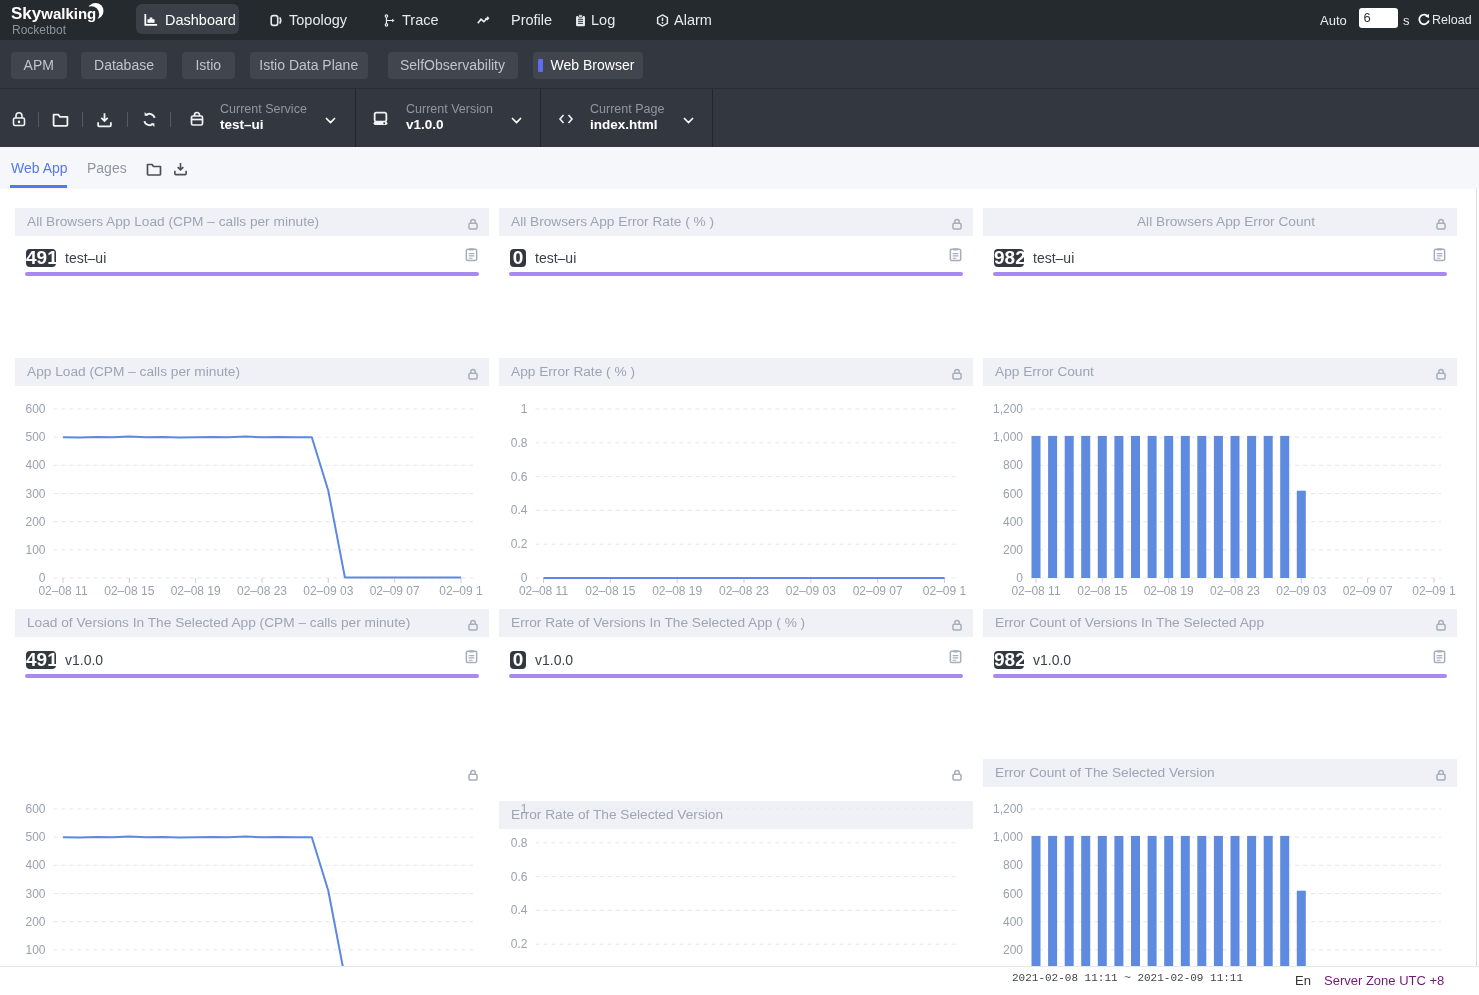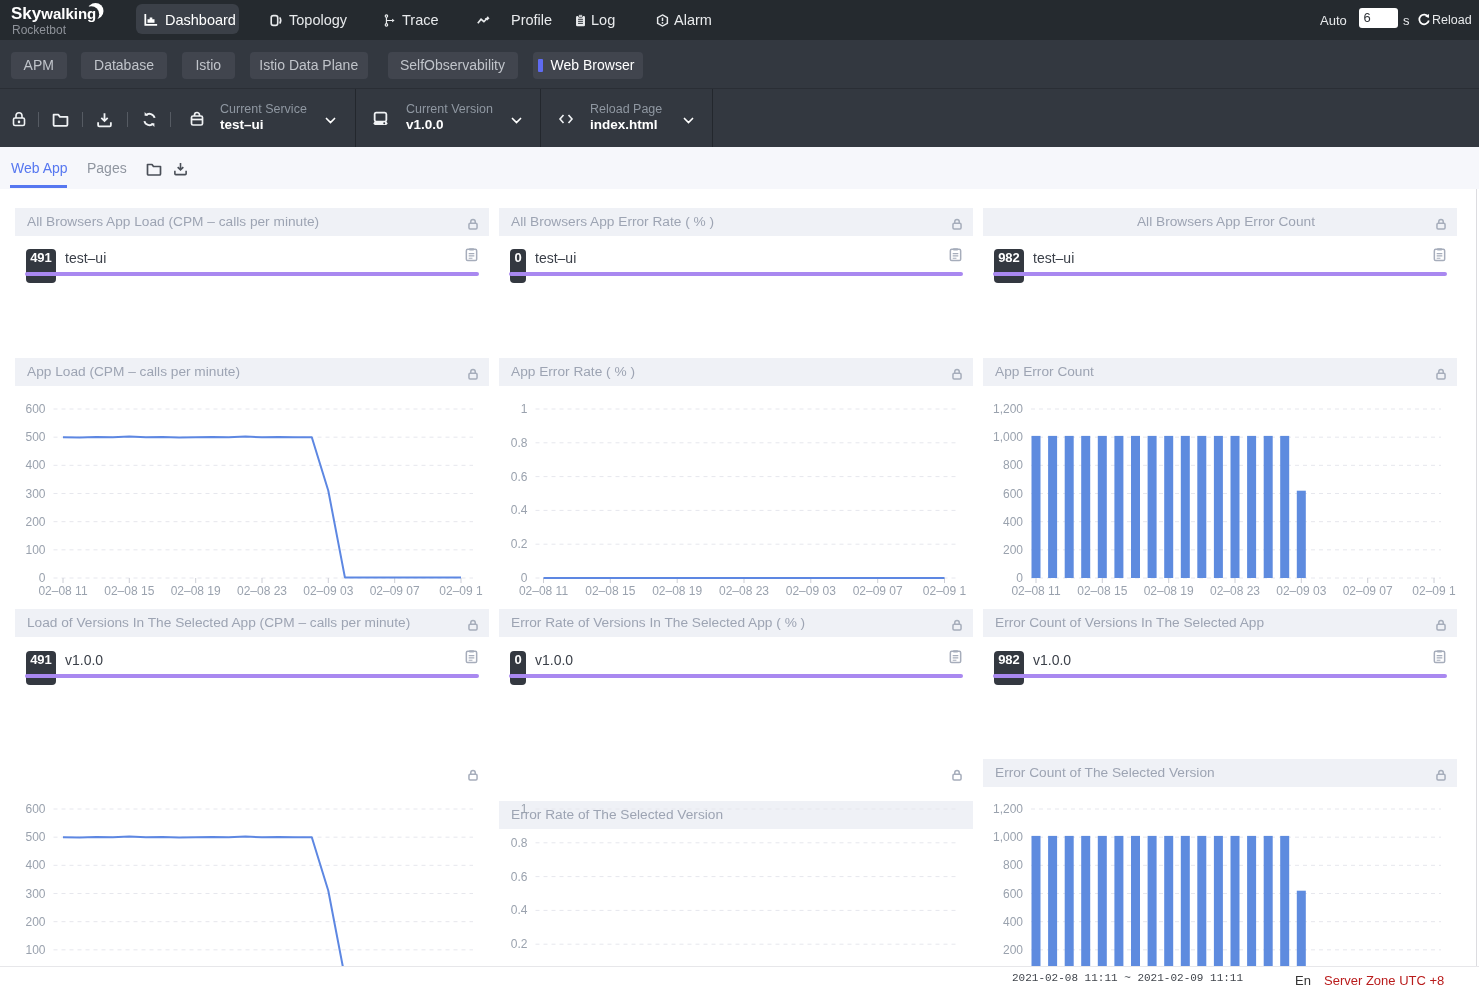--- a/index.html
+++ b/index.html
@@ -10,21 +10,21 @@
 .toolbar { left:0; top:88px; width:1479px; height:59px; background:#333840; border-top:1px solid #2a2e35; }
 .subtabs { left:0; top:147px; width:1479px; height:42px; background:#f6f7fb; }
 .pill { position:absolute; top:52px; height:26.5px; background:#41454e; border-radius:4px;
   color:#c0c4ca; font-size:14px; text-align:center; line-height:26.5px; }
 .navitem { position:absolute; top:0; height:40px; display:flex; align-items:center; color:#e8eaec; font-size:14.5px; }
 .sep { position:absolute; top:112px; width:1px; height:15px; background:#565b63; }
 .vdiv { position:absolute; top:89px; width:1px; height:58px; background:#23272d; }
 .tlabel { position:absolute; font-size:12.5px; color:#8f97a1; }
 .tvalue { position:absolute; font-size:13.5px; color:#fff; font-weight:700; }
 .card-h { position:absolute; height:28px; background:#eff1f6; color:#9da4b3; font-size:13.7px; line-height:28px; padding-left:12px; }
-.badge { position:absolute; height:34px; background:#333840; color:#fff; font-size:13px; font-weight:700;
+.badge { position:absolute; height:18px; background:#333840; color:#fff; font-size:19px; font-weight:700;
   border-radius:4px; text-align:center; line-height:18px; }
 .bname { position:absolute; font-size:14px; color:#3a3f48; }
 .pline { position:absolute; height:4px; background:#a988f0; border-radius:2px; }
 </style></head><body>
 <div id="page">
 <div class="abs nav"></div>
 <div class="abs" style="left:11px;top:4px;color:#fff;font-size:17px;font-weight:700;">Sky<span style="font-size:15px;">walking</span></div>
 <svg class="abs" width="18" height="18" viewBox="0 0 18 18" style="left:86px;top:2px;">
       <defs>
         <mask id="cres">
@@ -140,21 +140,21 @@
       </svg></div>
 <div class="tlabel" style="left:406px;top:102px;">Current Version</div>
 <div class="tvalue" style="left:406px;top:117px;">v1.0.0</div>
 <div class="abs" style="left:510px;top:113px;"><svg class="" width="13" height="13" viewBox="0 0 16 16" style="">
         <path d="M3 5.5 L8 10.5 L13 5.5" stroke="#fff" stroke-width="2" fill="none" stroke-linecap="round"></path>
       </svg></div>
 <div class="vdiv" style="left:540px;"></div>
 <div class="abs" style="left:558px;top:111px;"><svg class="" width="16" height="16" viewBox="0 0 16 16" style="">
         <path d="M5.5 4 L2 8 L5.5 12 M10.5 4 L14 8 L10.5 12" stroke="#f0f2f4" stroke-width="1.6" fill="none"></path>
       </svg></div>
-<div class="tlabel" style="left:590px;top:102px;">Reload Page</div>
+<div class="tlabel" style="left:590px;top:102px;">Current Page</div>
 <div class="tvalue" style="left:590px;top:117px;">index.html</div>
 <div class="abs" style="left:682px;top:113px;"><svg class="" width="13" height="13" viewBox="0 0 16 16" style="">
         <path d="M3 5.5 L8 10.5 L13 5.5" stroke="#fff" stroke-width="2" fill="none" stroke-linecap="round"></path>
       </svg></div>
 <div class="vdiv" style="left:712px;"></div>
 <div class="abs subtabs"></div>
 <div class="abs" style="left:11px;top:160px;font-size:14px;color:#5677f0;">Web App</div>
 <div class="abs" style="left:10px;top:185px;width:57px;height:3px;background:#5677f0;"></div>
 <div class="abs" style="left:87px;top:160px;font-size:14px;color:#9096a0;">Pages</div>
 <div class="abs" style="left:146px;top:161px;"><svg class="" width="16" height="16" viewBox="0 0 16 16" style="">
@@ -446,13 +446,13 @@
         <rect x="247.5" y="48.9" width="9.0" height="130.1" fill="#5e8bdf"></rect>
         <rect x="264.1" y="48.9" width="9.0" height="130.1" fill="#5e8bdf"></rect>
         <rect x="280.7" y="48.9" width="9.0" height="130.1" fill="#5e8bdf"></rect>
         <rect x="297.2" y="48.9" width="9.0" height="130.1" fill="#5e8bdf"></rect>
         <rect x="313.8" y="103.7" width="9.0" height="75.3" fill="#5e8bdf"></rect>
       </svg></div>
 <div class="abs" style="left:1476px;top:189px;width:1px;height:806px;background:#dcdce0;"></div>
 <div class="abs" style="left:0;top:966px;width:1479px;height:29px;background:#fff;border-top:1px solid #e7e7ea;"></div>
 <div class="abs" style="left:1012px;top:972px;font-family:'Liberation Mono',monospace;font-size:11px;color:#40454c;">2021-02-08 11:11 ~ 2021-02-09 11:11</div>
 <div class="abs" style="left:1295px;top:973px;font-size:13px;color:#333;">En</div>
-<div class="abs" style="left:1324px;top:973px;font-size:13px;color:#b91c1c;">Server Zone UTC +8</div>
+<div class="abs" style="left:1324px;top:973px;font-size:13px;color:#701a75;">Server Zone UTC +8</div>
 </div>
 </body></html>

